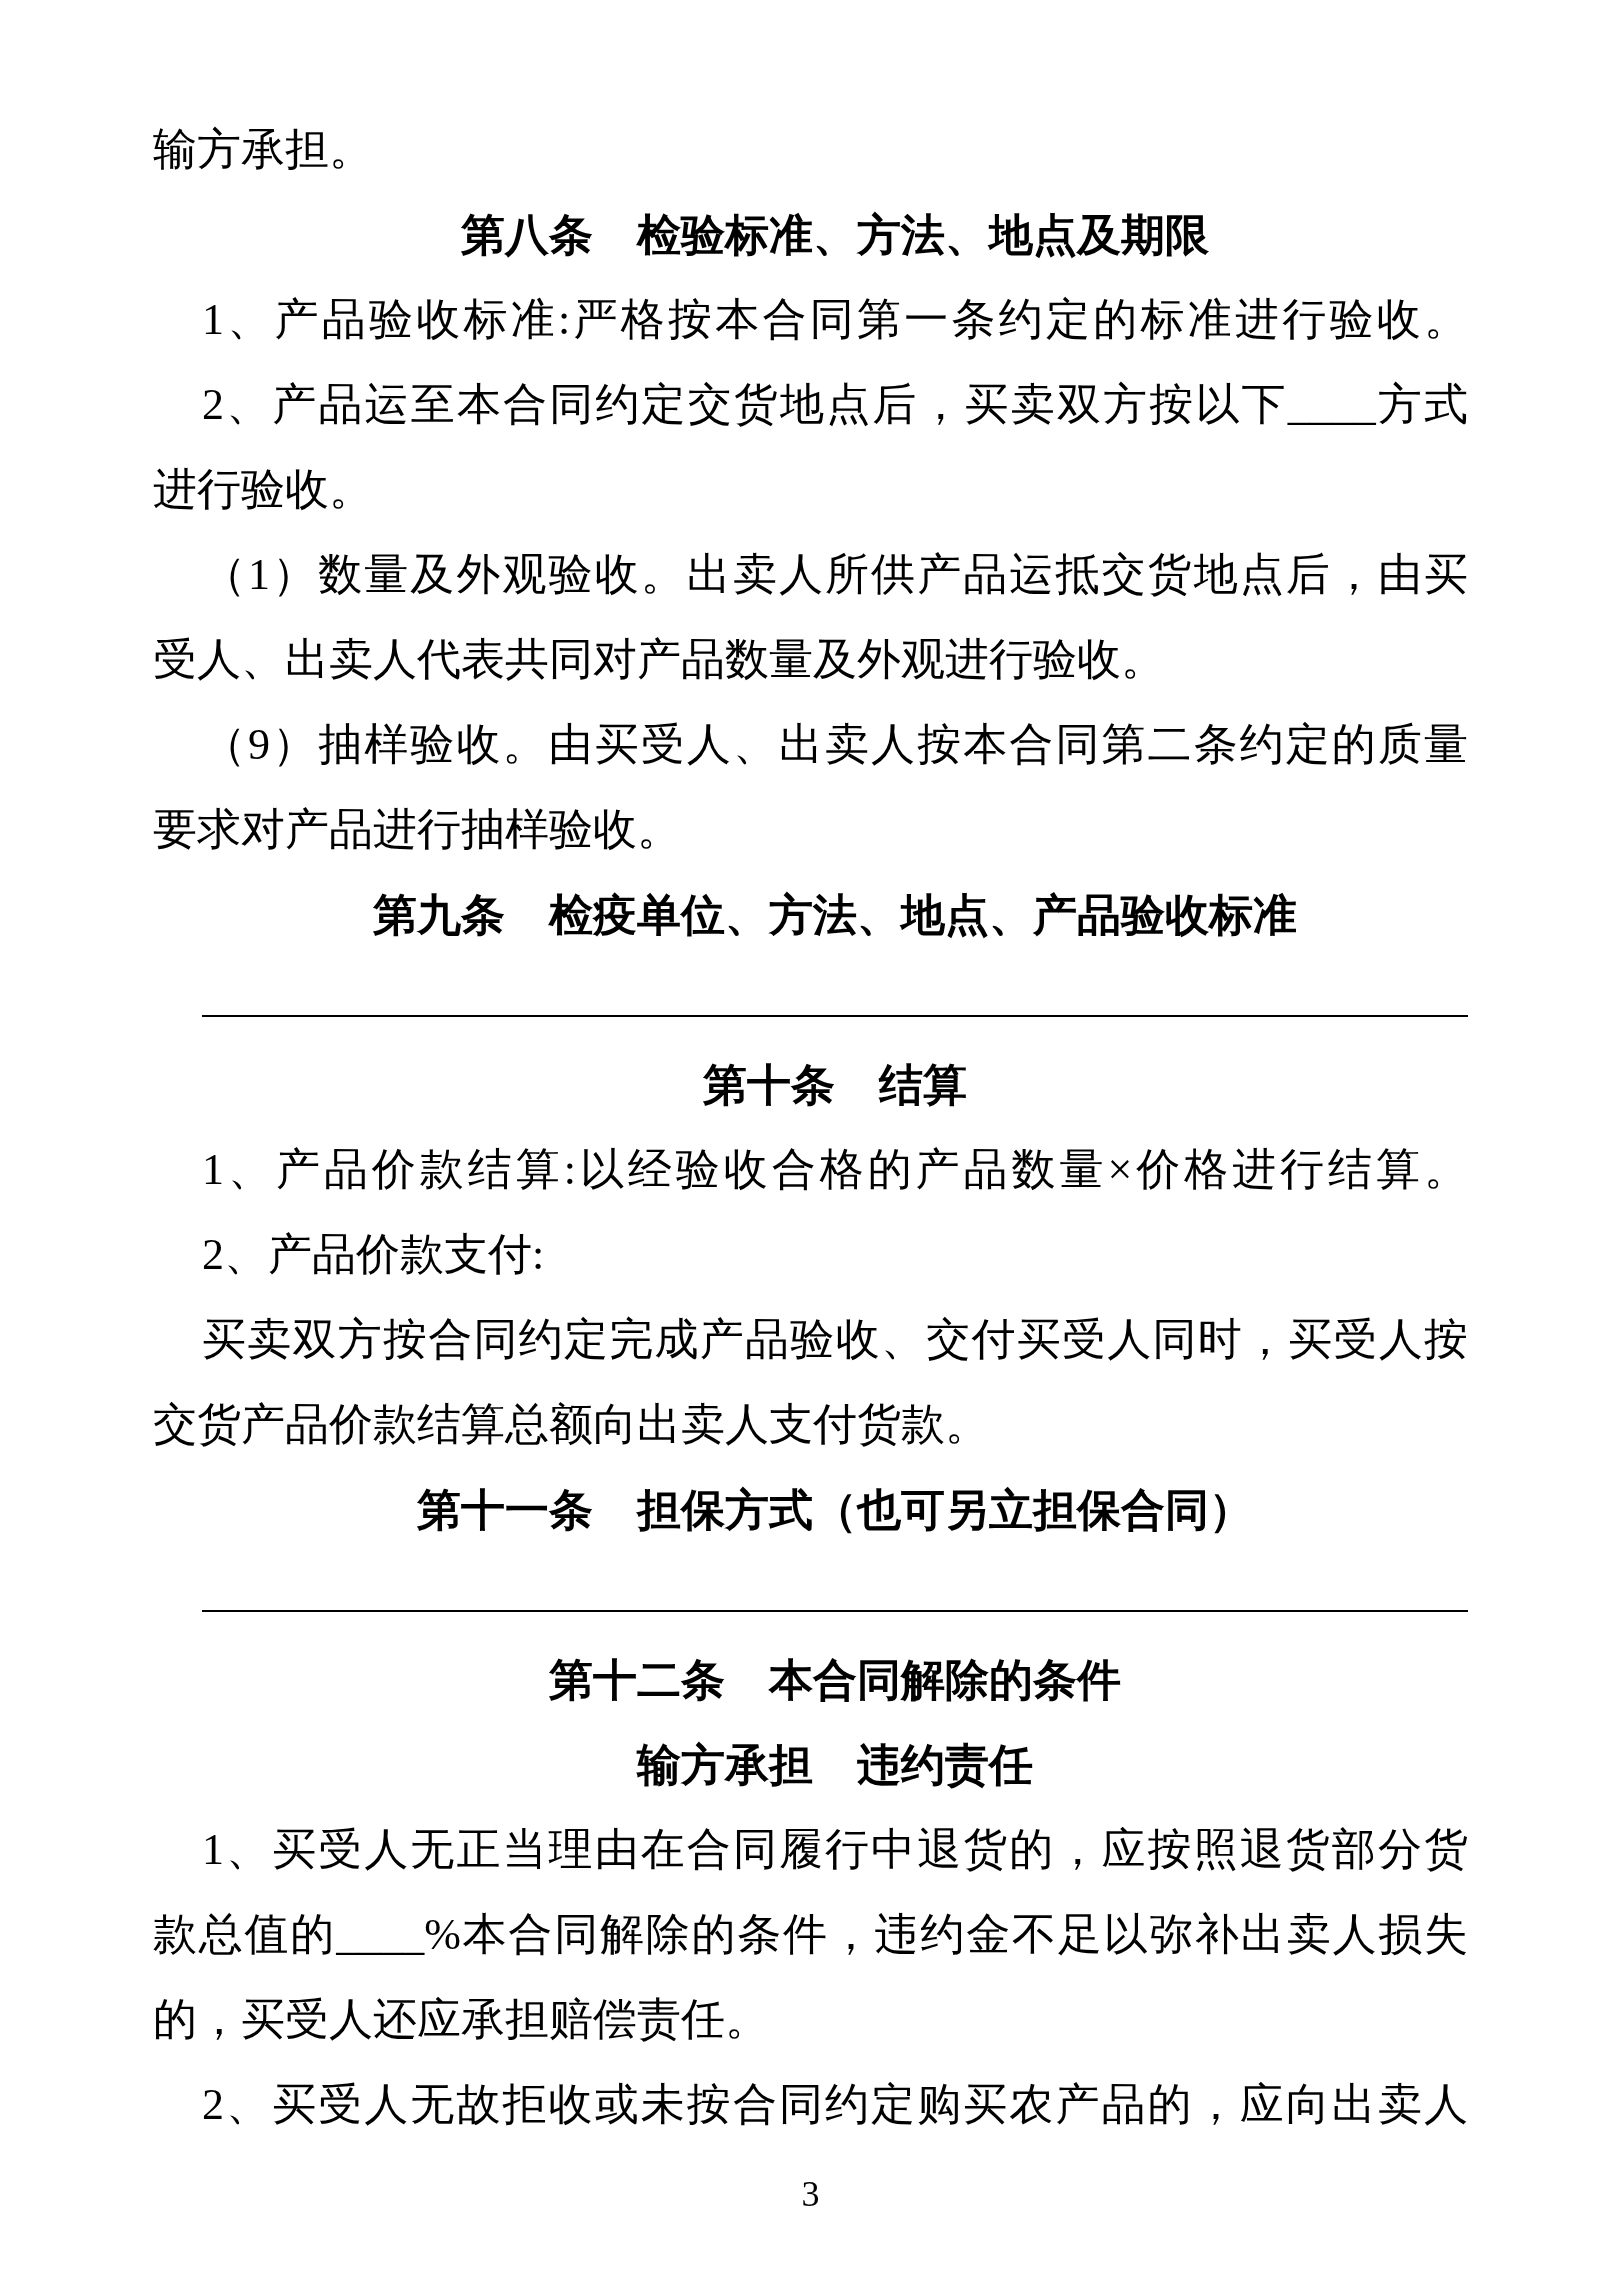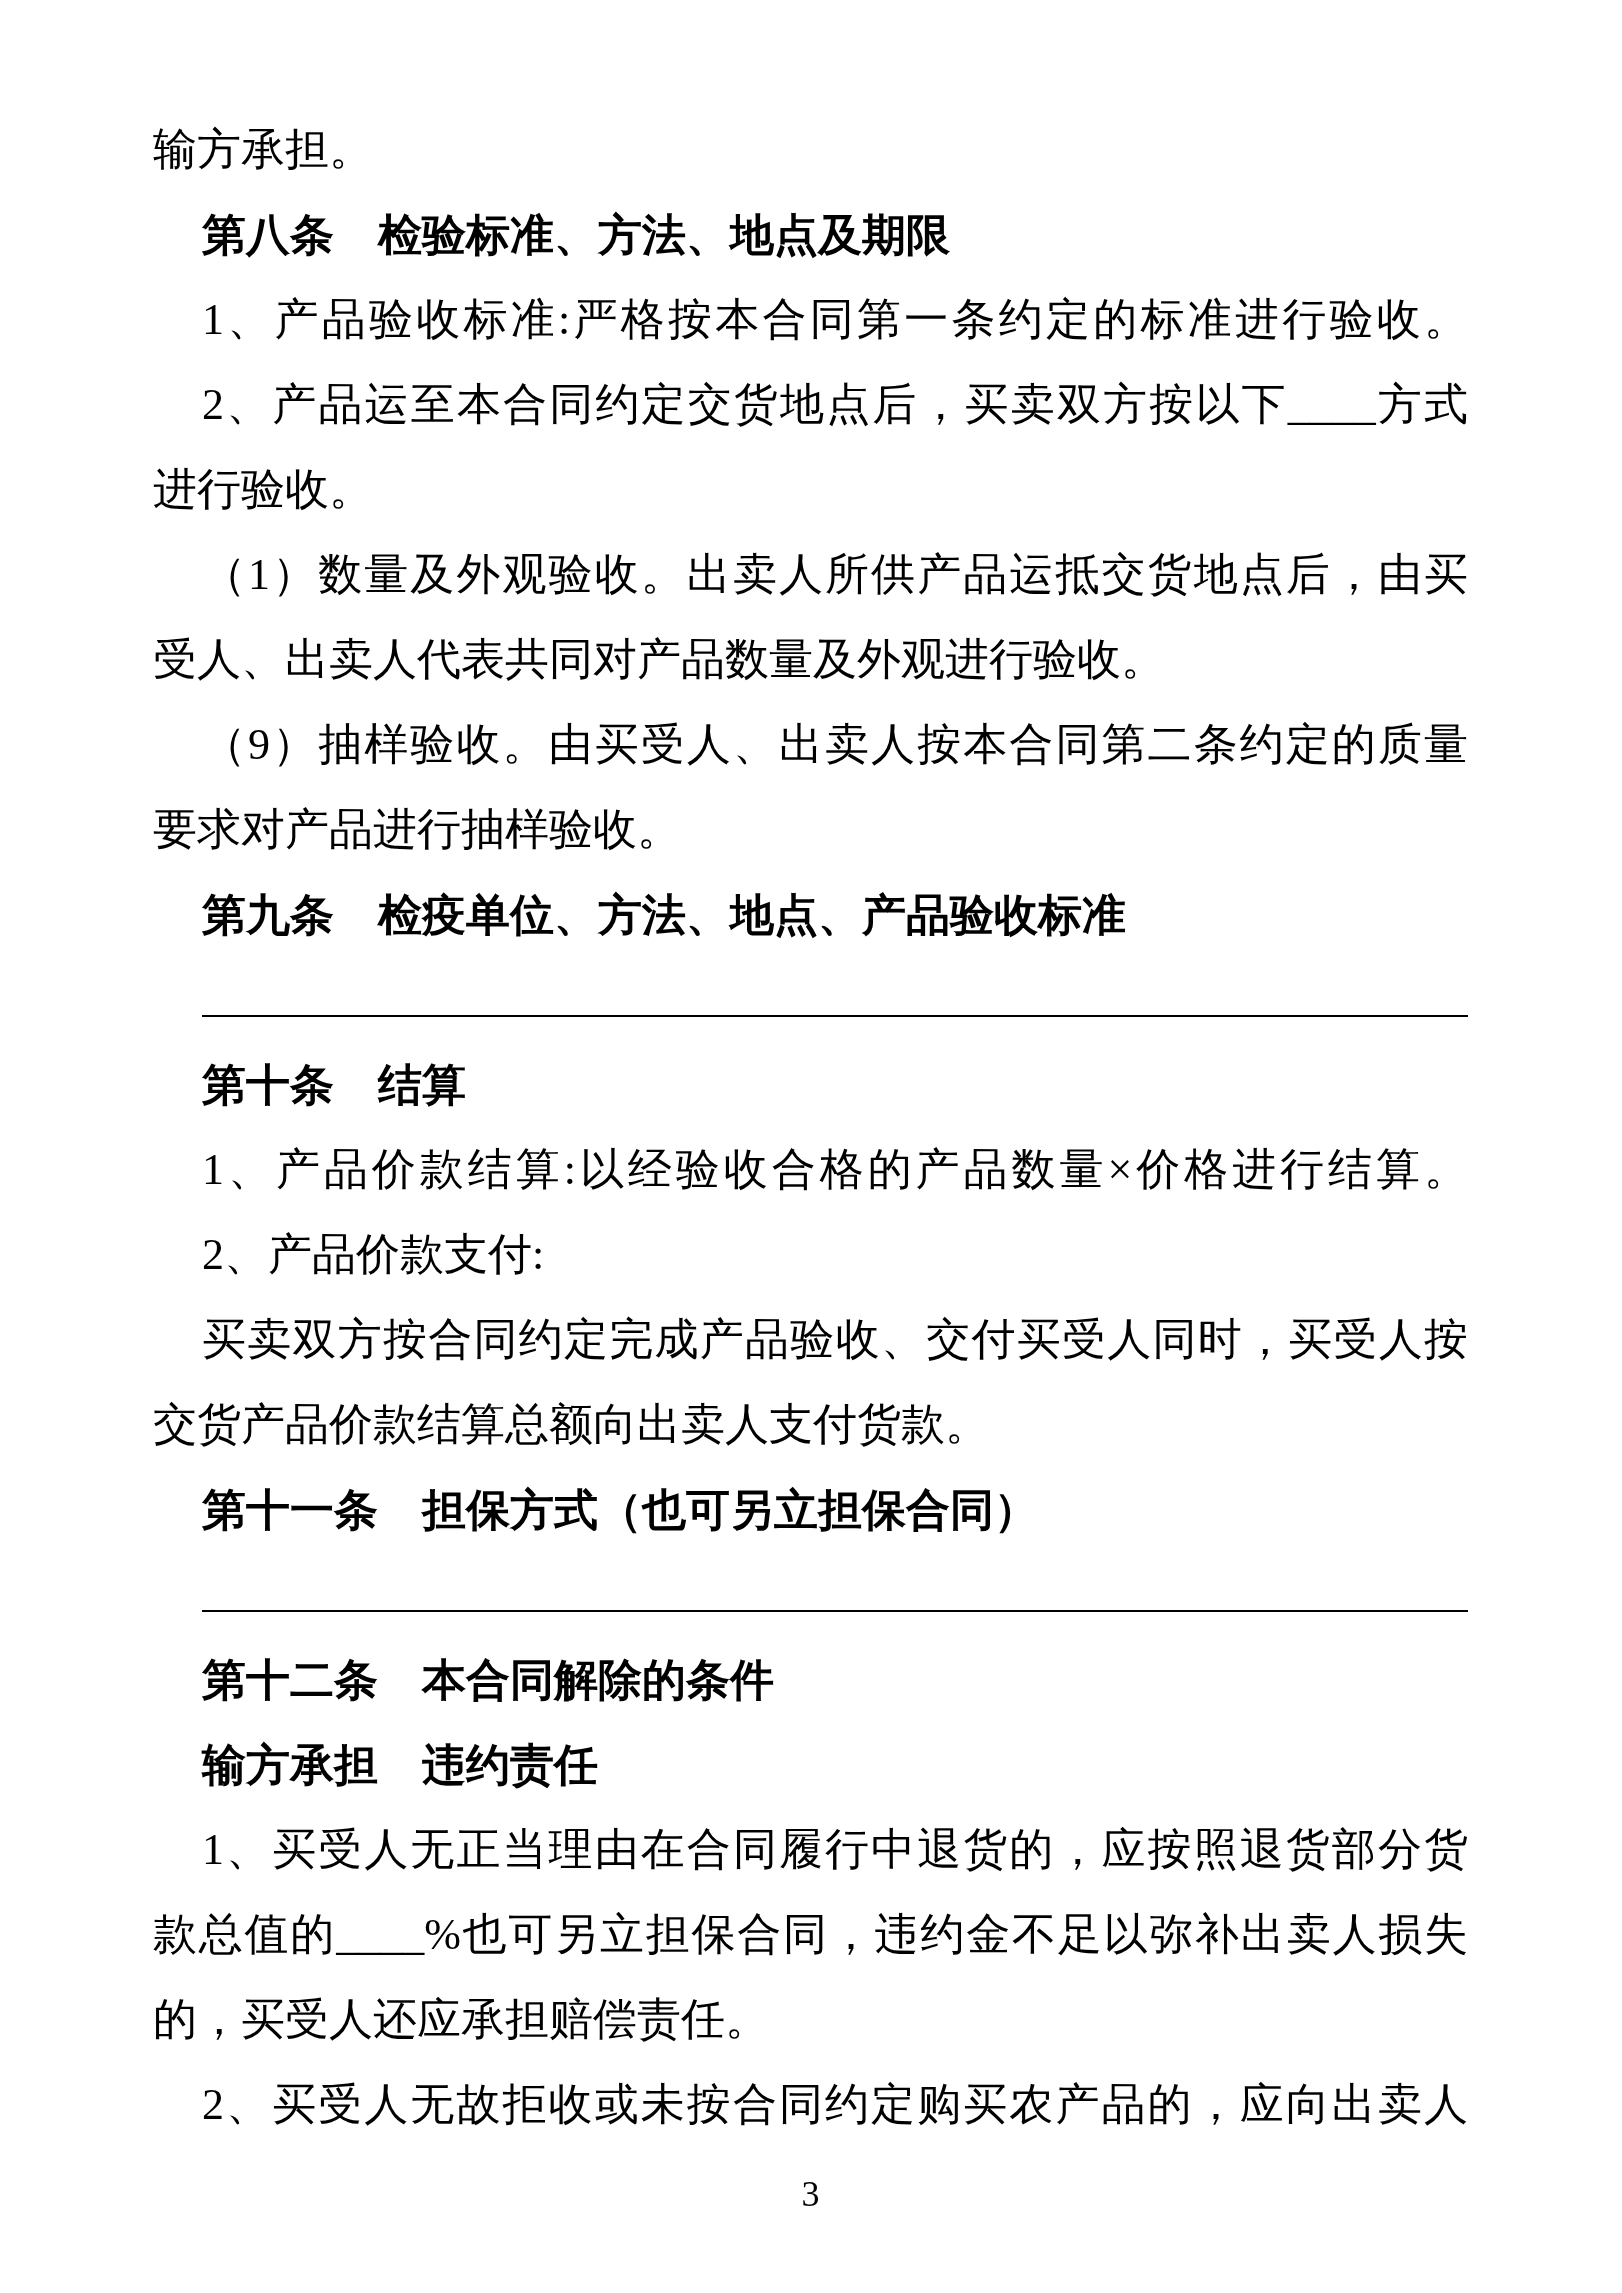--- a/index.html
+++ b/index.html
@@ -25,20 +25,21 @@
     line-height: 85px;
     white-space: normal;
   }
   .first {
     padding-left: 49px;
   }
   .heading {
     padding-left: 49px;
     font-family: "Liberation Sans", "DejaVu Sans", sans-serif;
     font-weight: bold;
+    text-align: center;
   }
   .justify {
     text-align: justify;
     text-align-last: justify;
   }
   .rule-row {
     position: relative;
   }
   .rule {
     position: absolute;
@@ -115,21 +116,21 @@
 
   <div class="line heading flexline">
     <span>第十二条　本合同解除的条件</span>
     <span class="fill-blank"></span>
   </div>
 
   <div class="line heading">输方承担　违约责任</div>
 
   <div class="line first justify">1、买受人无正当理由在合同履行中退货的，应按照退货部分货</div>
 
-  <div class="line justify">款总值的____%也可另立担保合同，违约金不足以弥补出卖人损失</div>
+  <div class="line justify">款总值的____%本合同解除的条件，违约金不足以弥补出卖人损失</div>
 
   <div class="line">的，买受人还应承担赔偿责任。</div>
 
   <div class="line first justify">2、买受人无故拒收或未按合同约定购买农产品的，应向出卖人</div>
 
   <div class="page-number">3</div>
 
 </div>
 
 

